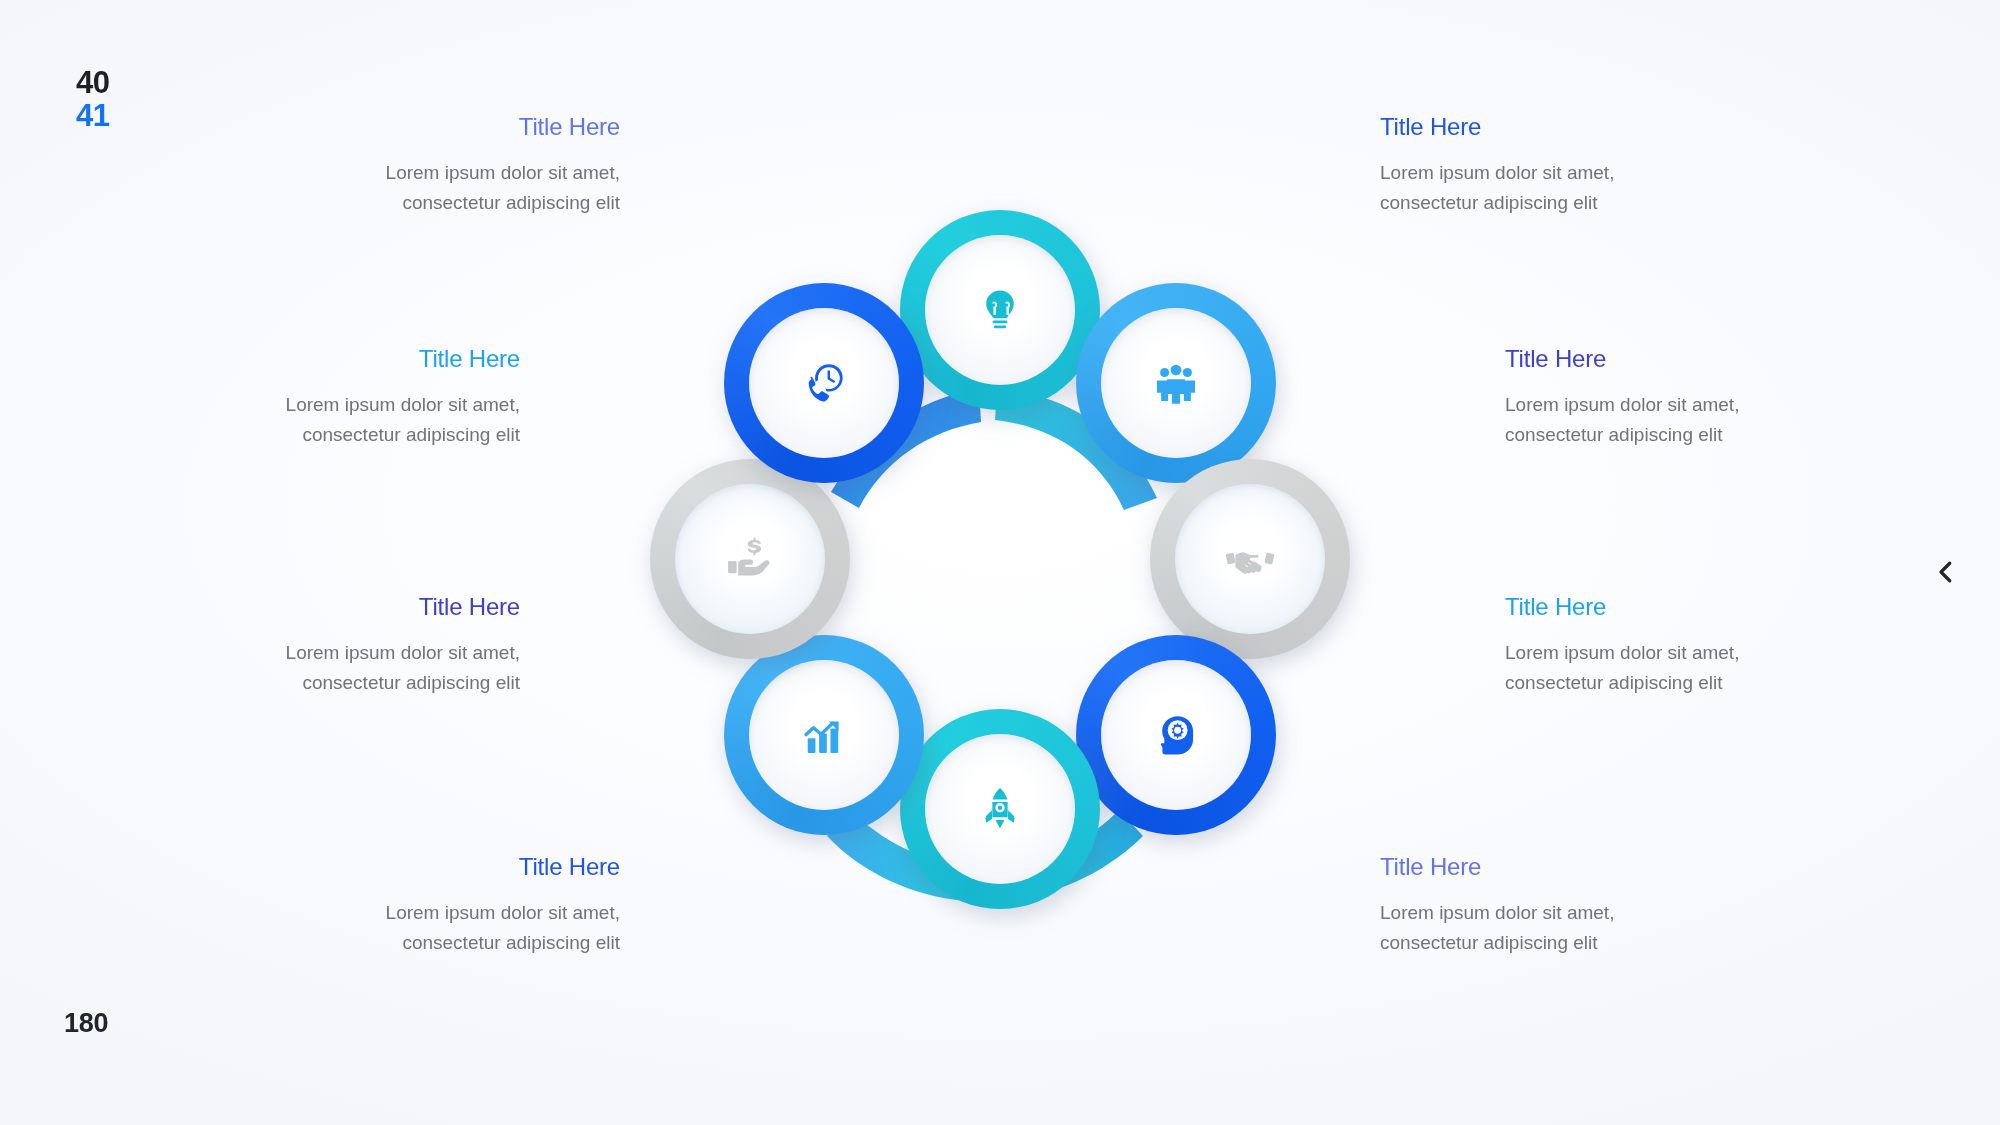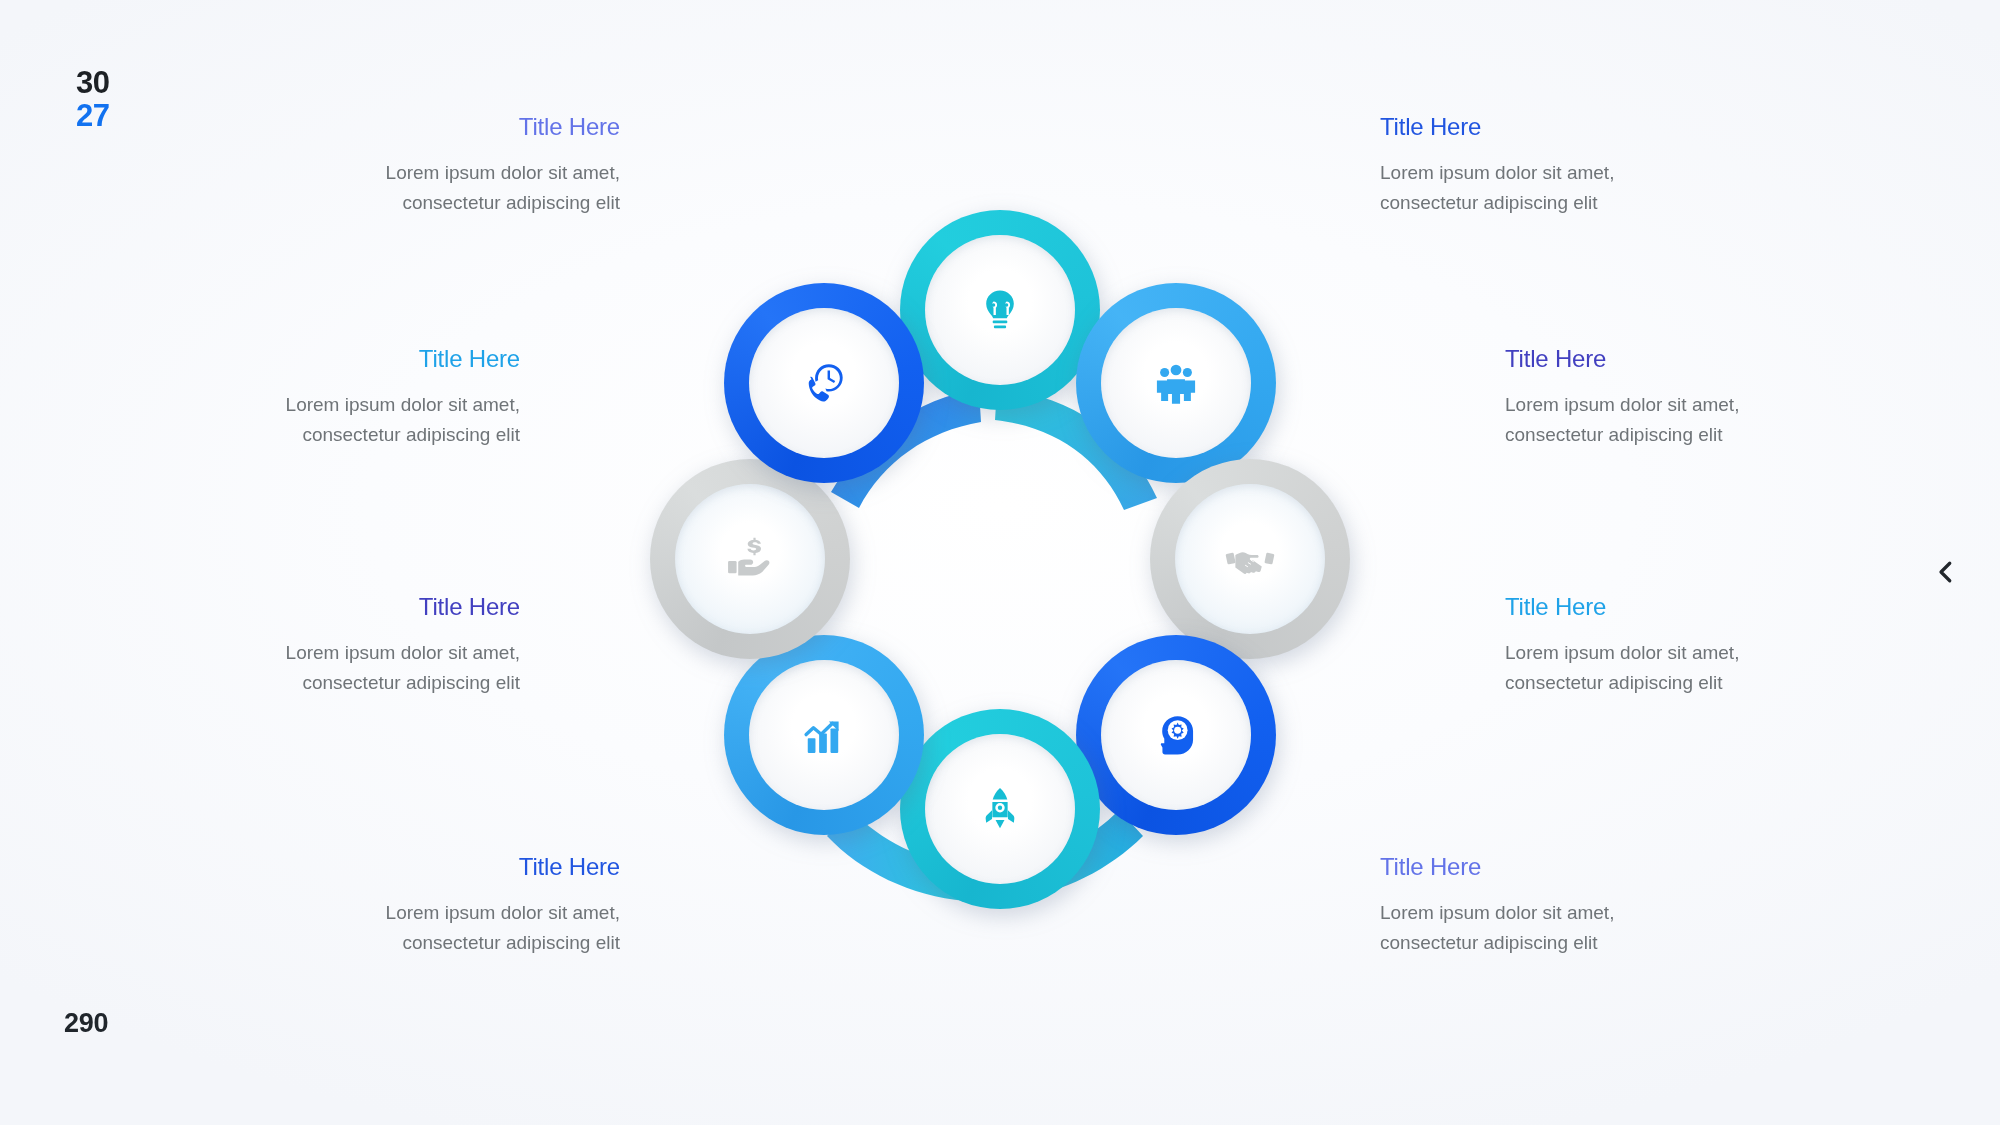--- a/index.html
+++ b/index.html
@@ -91,25 +91,25 @@
   .t4 { left:290px;  top:850px; }
   .t5 { left:1380px; top:110px; }
   .t6 { left:1505px; top:342px; }
   .t7 { left:1505px; top:590px; }
   .t8 { left:1380px; top:850px; }
 </style>
 </head>
 <body>
 
 <div id="year-badge">
-  <span id="year-top">30</span>
-  <span id="year-bottom">27</span>
-</div>
-
-<div id="slide-number">290</div>
+  <span id="year-top">40</span>
+  <span id="year-bottom">41</span>
+</div>
+
+<div id="slide-number">180</div>
 
 <div id="nav-prev">
   <span>
     <svg viewBox="0 0 24 24" width="30" height="30" fill="none" stroke="#22272c" stroke-width="2.6" stroke-linecap="round" stroke-linejoin="round">
       <polyline points="15 5 8 12 15 19"></polyline>
     </svg>
   </span>
 </div>
 
 <div id="diagram">

